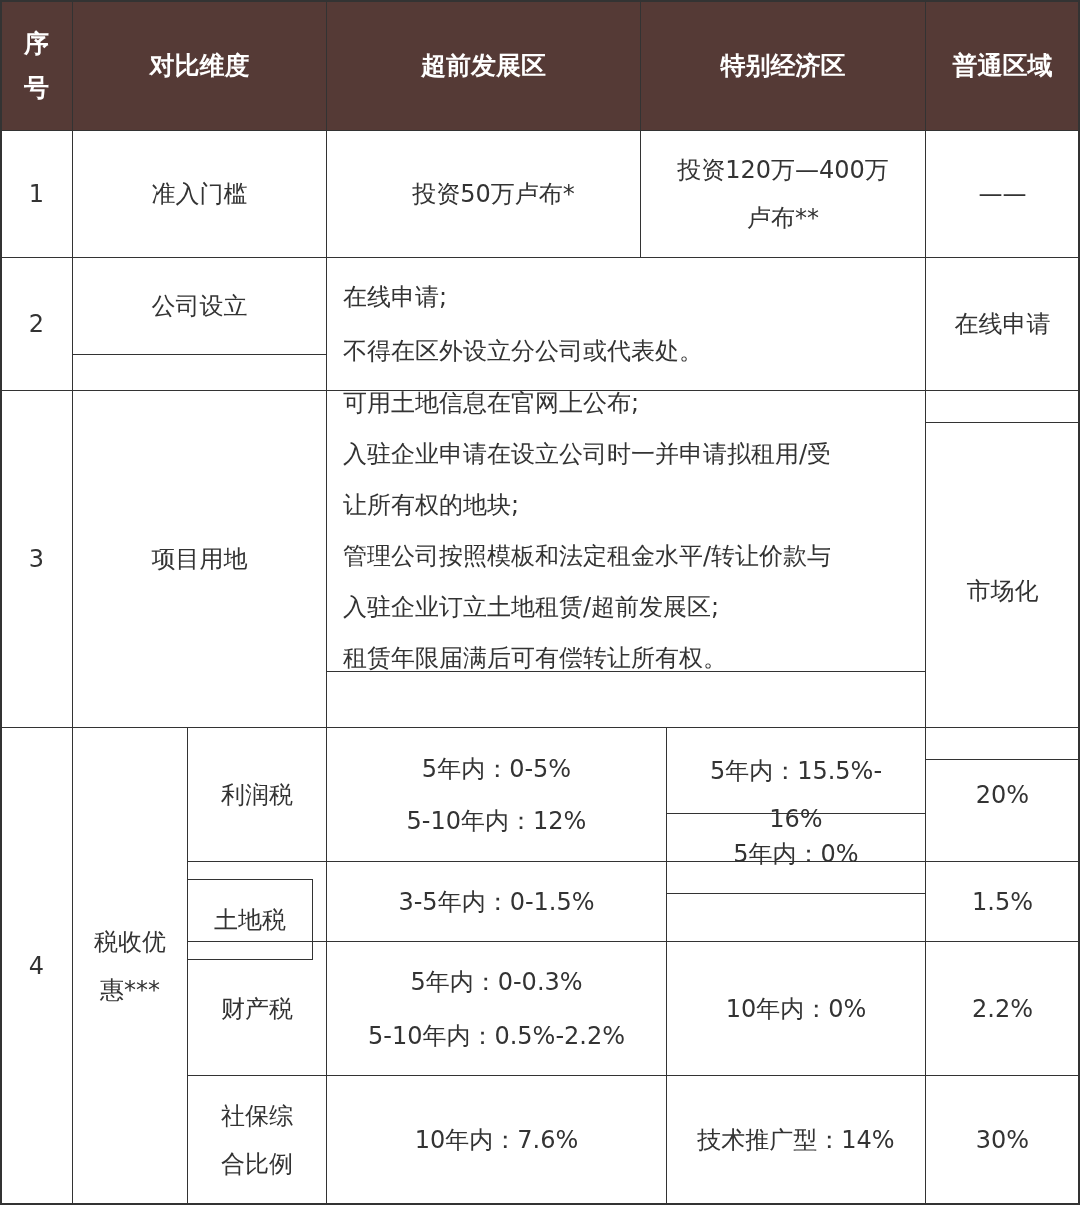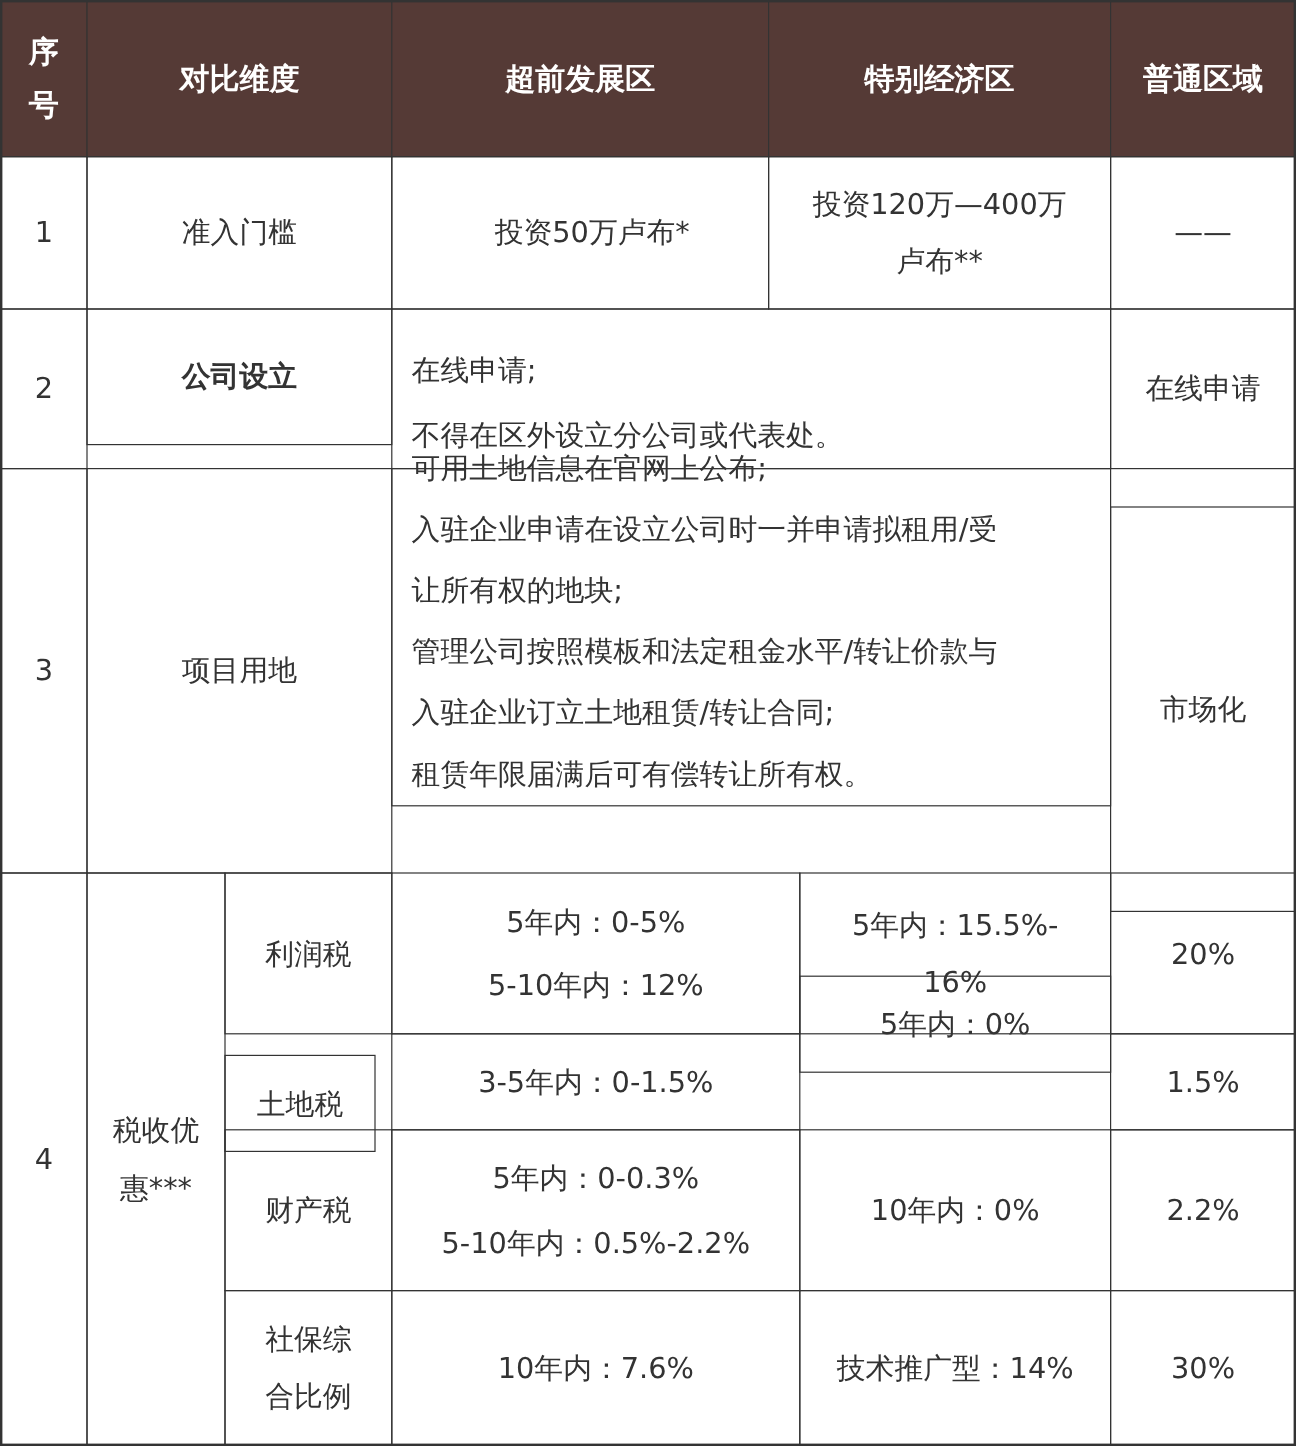--- a/index.html
+++ b/index.html
@@ -1,20 +1,20 @@
 <!DOCTYPE html>
 <html><head>
 <meta charset="utf-8">
 <style>
   html, body { margin: 0; padding: 0; background: #fff; }
   body { width: 1080px; height: 1205px; overflow: hidden; font-family: "DejaVu Sans", "Liberation Sans", sans-serif; color: #333; }
   .tbl { position: absolute; left: 0; top: 0; width: 1080px; height: 1205px; }
   .cell { position: absolute; box-sizing: border-box; display: flex; align-items: center; justify-content: center; text-align: center; font-size: 24px; line-height: 48px; border: 1px solid #333; }
   .hdr { background: #553a36; color: #fff; font-weight: bold; font-size: 25px; }
-  .left { justify-content: flex-end; text-align: left; padding-left: 16px; padding-right: 12px; }
+  .left { justify-content: center; text-align: left; padding-left: 16px; padding-right: 12px; }
   .outer { position: absolute; left: 0; top: 0; width: 1080px; height: 1205px; box-sizing: border-box; border: 2px solid #333; pointer-events: none; }
   .lines div { white-space: nowrap; }
 </style>
 </head>
 <body>
 
 <div class="tbl">
 
   <div class="cell hdr lines" style="left:0;top:0;width:73px;height:131px;flex-direction:column;line-height:44px;">
     <div>序</div>
@@ -28,35 +28,35 @@
   <div class="cell" style="left:0;top:130px;width:73px;height:128px;">1</div>
   <div class="cell" style="left:72px;top:130px;width:255px;height:128px;">准入门槛</div>
   <div class="cell" style="left:326px;top:130px;width:315px;height:128px;padding-left:20px;">投资50万卢布*</div>
   <div class="cell lines" style="left:640px;top:130px;width:286px;height:128px;flex-direction:column;">
     <div>投资120万—400万</div>
     <div>卢布**</div>
   </div>
   <div class="cell" style="left:925px;top:130px;width:155px;height:128px;">——</div>
 
   <div class="cell" style="left:0;top:257px;width:73px;height:134px;">2</div>
-  <div class="cell" style="left:72px;top:257px;width:255px;height:114px;font-weight:bold;">公司设立</div>
+  <div class="cell" style="left:72px;top:257px;width:255px;height:98px;">公司设立</div>
   <div class="cell left lines" style="left:326px;top:257px;width:600px;height:134px;flex-direction:column;align-items:flex-start;line-height:54px;">
     <div>在线申请;</div>
     <div>不得在区外设立分公司或代表处。</div>
   </div>
   <div class="cell" style="left:925px;top:257px;width:155px;height:134px;">在线申请</div>
 
   <div class="cell" style="left:0;top:390px;width:73px;height:338px;">3</div>
   <div class="cell" style="left:72px;top:390px;width:255px;height:338px;">项目用地</div>
   <div class="cell left lines" style="left:326px;top:390px;width:600px;height:282px;flex-direction:column;align-items:flex-start;line-height:51px;">
     <div>可用土地信息在官网上公布;</div>
     <div>入驻企业申请在设立公司时一并申请拟租用/受</div>
     <div>让所有权的地块;</div>
     <div>管理公司按照模板和法定租金水平/转让价款与</div>
-    <div>入驻企业订立土地租赁/转让合同;</div>
+    <div>入驻企业订立土地租赁/超前发展区;</div>
     <div>租赁年限届满后可有偿转让所有权。</div>
   </div>
   <div class="cell" style="left:925px;top:390px;width:155px;height:338px;margin-top:32px;">市场化</div>
 
   <div class="cell" style="left:0;top:727px;width:73px;height:478px;">4</div>
   <div class="cell lines" style="left:72px;top:727px;width:116px;height:478px;flex-direction:column;">
     <div>税收优</div>
     <div>惠***</div>
   </div>
 

